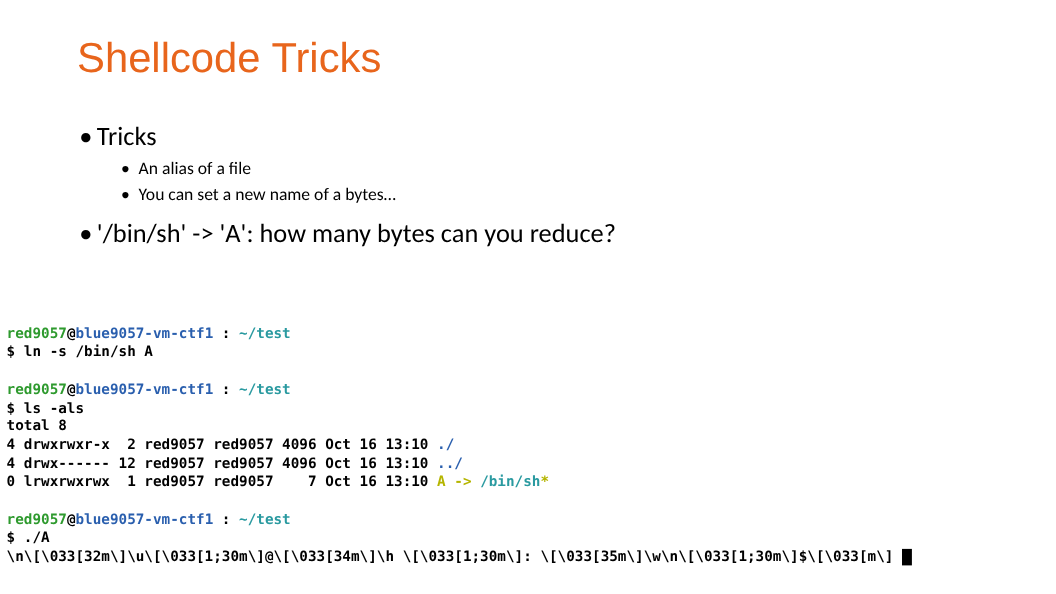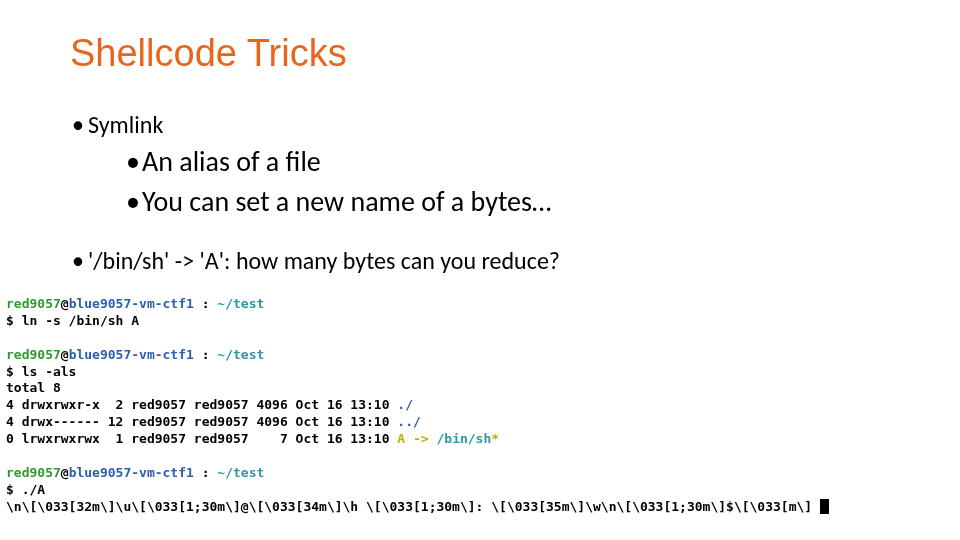--- a/index.html
+++ b/index.html
@@ -21,28 +21,28 @@
     color: #E8651C;
     margin-bottom: 34px;
   }
   .bullets {
     font-size: 24px;
     color: #000;
     line-height: 1.35;
   }
   .bullets ul { list-style: none; }
   .b1 { margin-left: 18px; font-size: 24px; margin-bottom: 2px; }
-  .b2 { margin-left: 72px; font-size: 28px; margin-bottom: 2px; }
+  .b2 { margin-left: 56px; font-size: 16px; margin-bottom: 2px; }
   .b1::before, .b2::before {
     content: "•";
     display: inline-block;
     width: 16px;
     margin-left: -16px;
   }
-  .b1.spaced { margin-top: 24px; }
+  .b1.spaced { margin-top: 8px; }
   .terminal {
     position: absolute;
     left: 0;
     top: 296px;
     width: 816px;
     padding-left: 6px;
     font-family: "DejaVu Sans Mono", Menlo, Consolas, monospace;
     font-size: 13px;
     font-weight: bold;
     line-height: 1.3;
@@ -61,21 +61,21 @@
     vertical-align: text-bottom;
   }
 </style>
 </head>
 <body>
 
 <div class="slide">
   <h1 class="title">Shellcode Tricks</h1>
   <div class="bullets">
     <ul>
-      <li class="b1">Symlink</li>
+      <li class="b1">Tricks</li>
       <li class="b2">An alias of a file</li>
       <li class="b2">You can set a new name of a bytes…</li>
       <li class="b1 spaced">'/bin/sh' -&gt; 'A': how many bytes can you reduce?</li>
     </ul>
   </div>
 </div>
 
 <div class="terminal"><span class="t-grn">red9057</span><span>@</span><span class="t-blu">blue9057-vm-ctf1 </span><span>: </span><span class="t-cyn">~/test</span>
 <span>$ </span><span>ln -s /bin/sh A</span>
 

